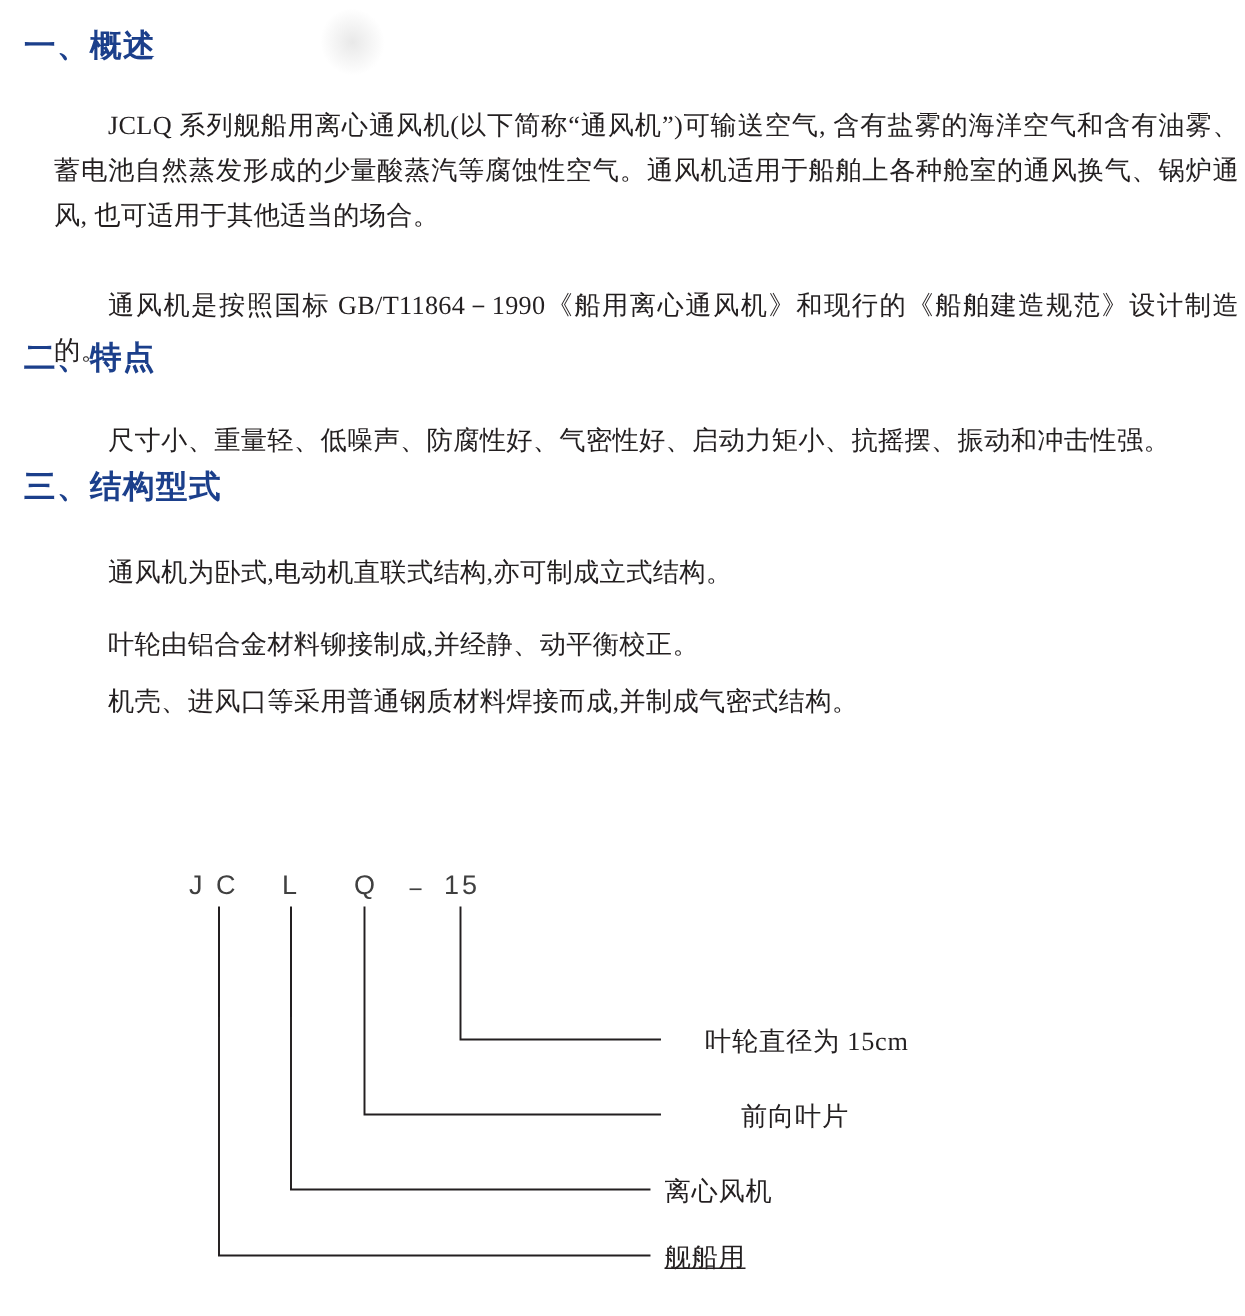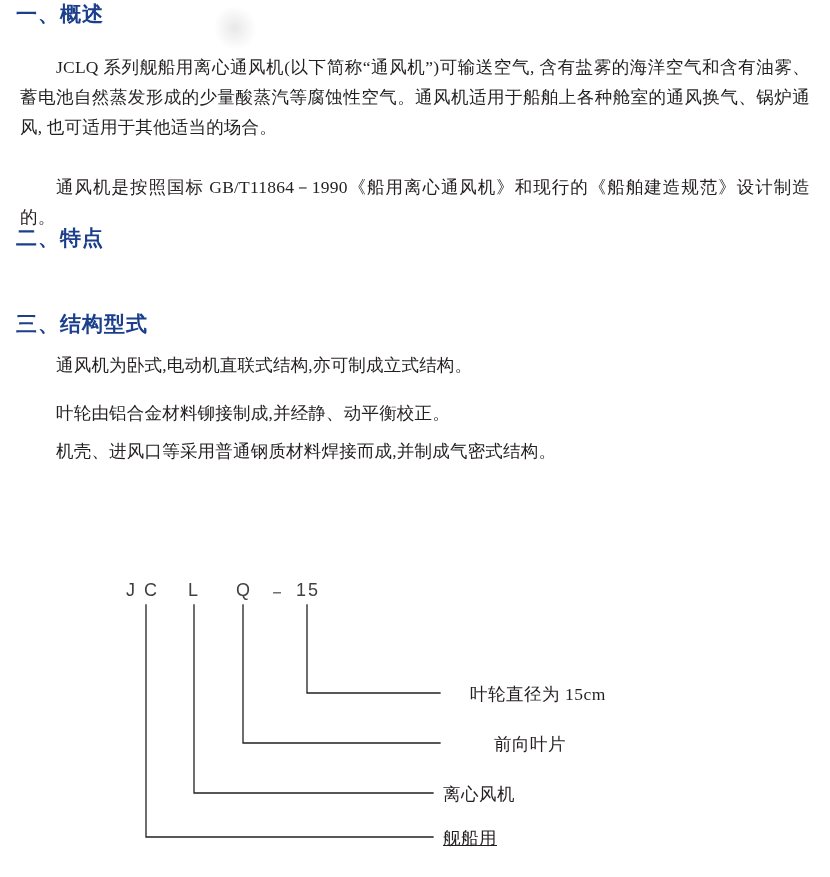--- a/index.html
+++ b/index.html
@@ -28,33 +28,33 @@
     font-size: 21px;
     letter-spacing: 1px;
     margin: 0;
     padding: 0;
     position: absolute;
     left: 16px;
     white-space: nowrap;
   }
   p.body-text {
     position: absolute;
-    margin: 0;
+    margin: 16px;
     padding: 0;
     font-size: 17.5px;
     line-height: 30px;
     letter-spacing: 0.2px;
     color: #231f20;
     text-align: justify;
   }
   .indent {
     text-indent: 36px;
   }
   
-  #h-overview   { top: 0; }
+  #h-overview   { top: 16px; }
   #h-features   { top: 224px; }
   #h-structure  { top: 310px; }
   #h-model      { top: 478px; }
 
   #p-overview-1 { top: 52px; left: 20px; width: 790px; }
   #p-overview-2 { top: 172px; left: 20px; width: 790px; }
   #p-features-1 { top: 262px; left: 20px; width: 790px; }
   #p-structure-1 { top: 350px; left: 20px; width: 790px; }
   #p-structure-2 { top: 398px; left: 20px; width: 790px; }
   #p-structure-3 { top: 436px; left: 20px; width: 790px; }
@@ -100,20 +100,21 @@
 
 <div class="page">
 
   <div class="smudge"></div>
 
   <h2 class="section-heading" id="h-overview">一、概述</h2>
   <p class="body-text indent" id="p-overview-1">JCLQ 系列舰船用离心通风机(以下简称“通风机”)可输送空气, 含有盐雾的海洋空气和含有油雾、蓄电池自然蒸发形成的少量酸蒸汽等腐蚀性空气。通风机适用于船舶上各种舱室的通风换气、锅炉通风, 也可适用于其他适当的场合。</p>
   <p class="body-text indent" id="p-overview-2">通风机是按照国标 GB/T11864－1990《船用离心通风机》和现行的《船舶建造规范》设计制造的。</p>
 
   <h2 class="section-heading" id="h-features">二、特点</h2>
+  <p class="body-text indent" id="p-features-1">尺寸小、重量轻、低噪声、防腐性好、气密性好、启动力矩小、抗摇摆、振动和冲击性强。</p>
 
   <h2 class="section-heading" id="h-structure">三、结构型式</h2>
   <p class="body-text indent" id="p-structure-2">叶轮由铝合金材料铆接制成,并经静、动平衡校正。</p>
   <p class="body-text indent" id="p-structure-1">通风机为卧式,电动机直联式结构,亦可制成立式结构。</p>
   <p class="body-text indent" id="p-structure-3">机壳、进风口等采用普通钢质材料焊接而成,并制成气密式结构。</p>
 
 
   <div class="diagram">
 
     <span class="code-letter" style="left:126px; top:25px;">J C</span>

